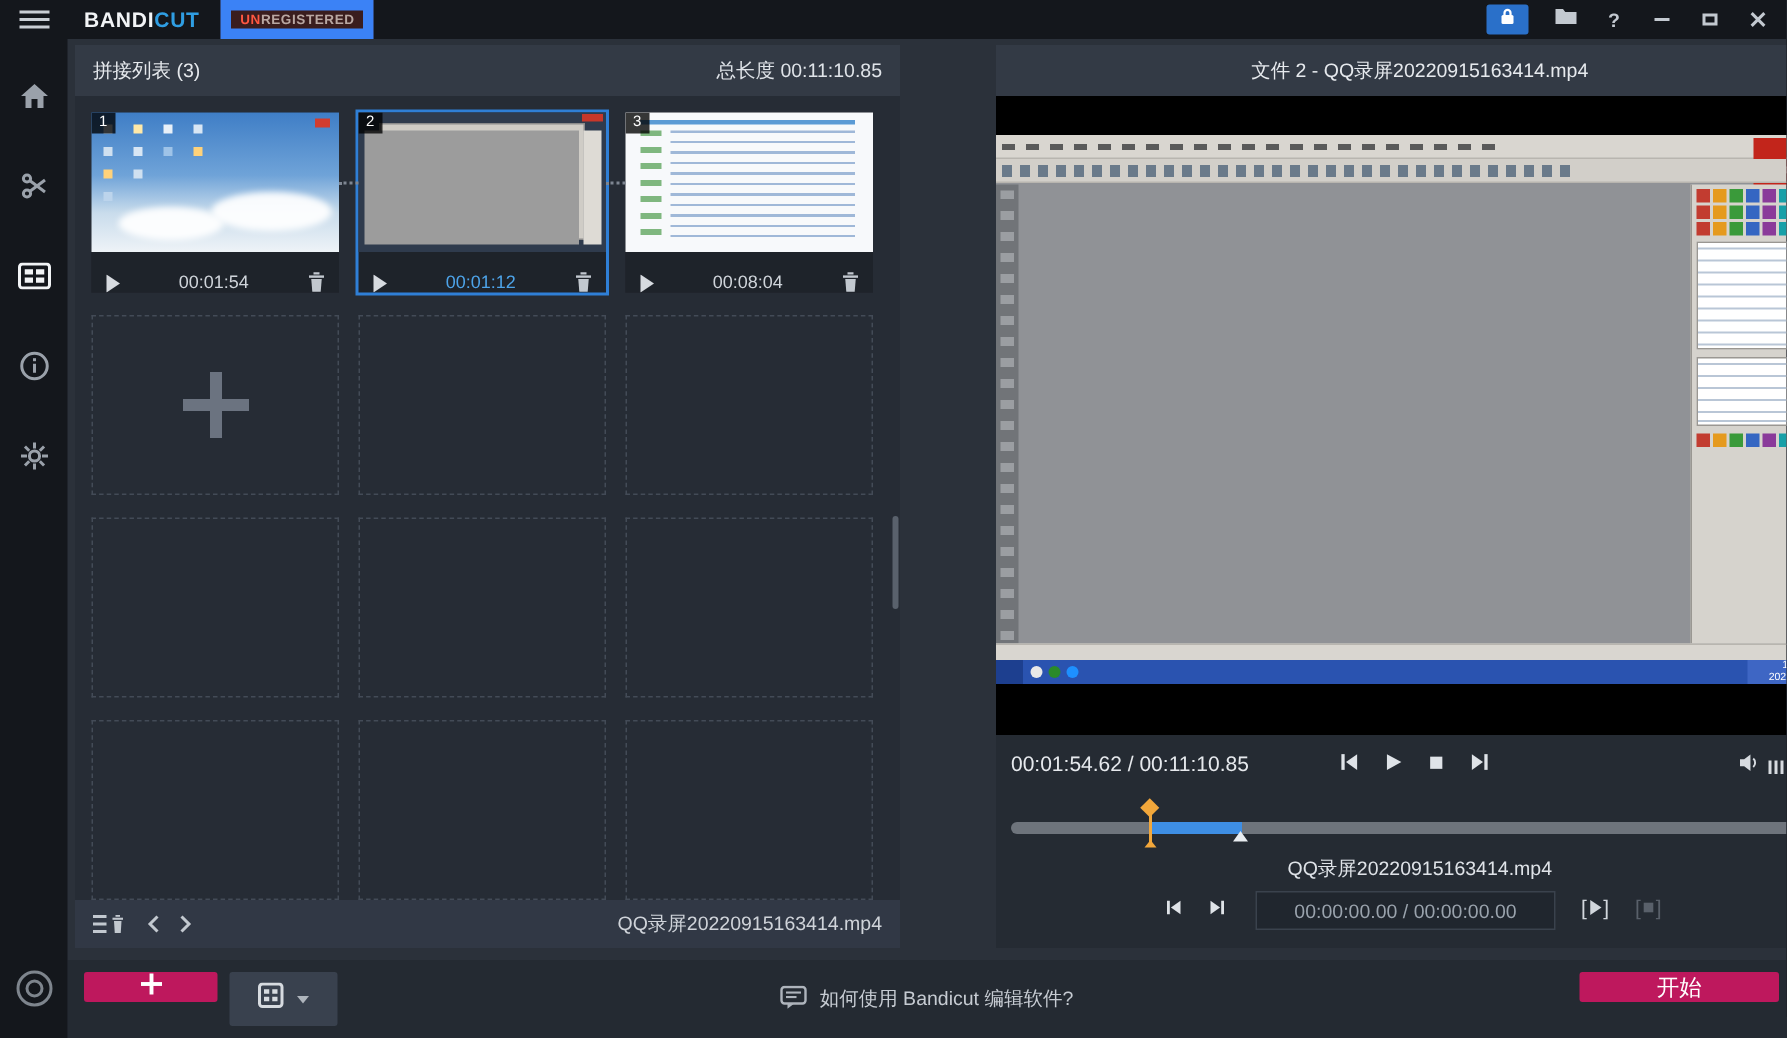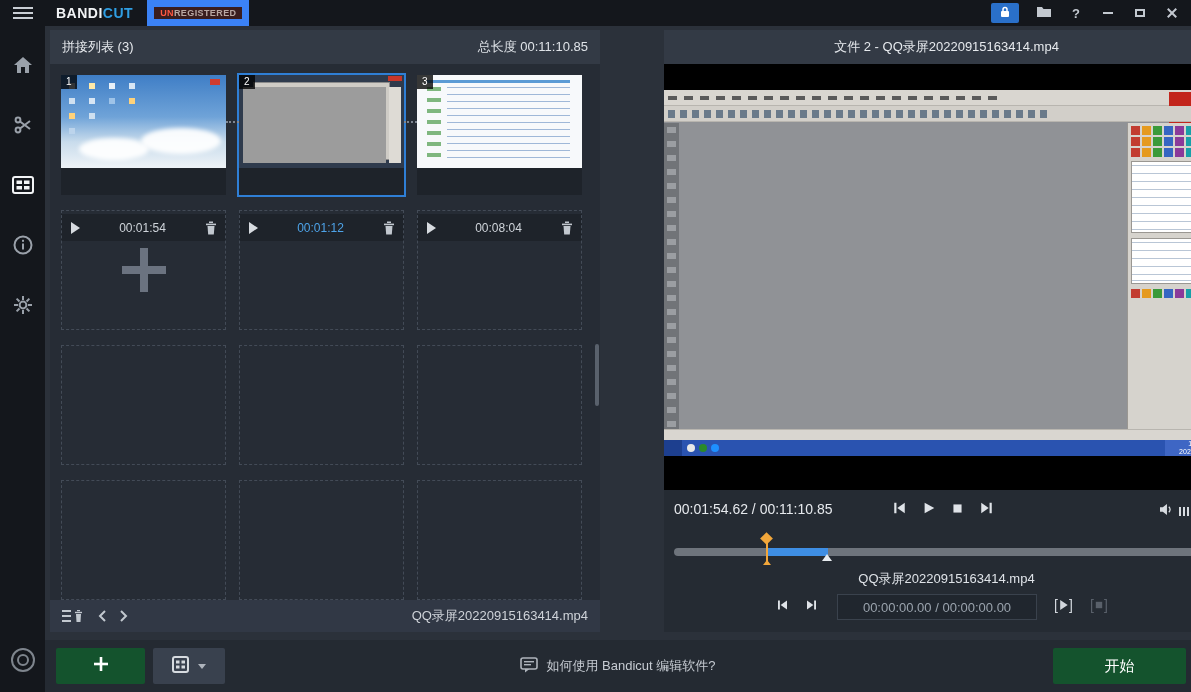--- a/index.html
+++ b/index.html
@@ -42,21 +42,21 @@
   .join-panel { left:50px; width:550px; height:602px; }
   .join-panel .total { margin-left:auto; color:#dfe3e8; }
   .grid-wrap { position:relative; height:536px; overflow:hidden; }
   .grid { display:grid; grid-template-columns:repeat(3,165px); gap:15px 13px; padding:11px; }
   .cell { width:165px; height:120px; position:relative; }
   .cell.empty { border:1px dashed #434b57; }
   .cell.clip { background:#1e232a; }
   .cell.clip.selected { outline:2px solid #2f7fd6; }
   .thumb { position:relative; width:100%; height:93px; overflow:hidden; }
   .clip-num { position:absolute; left:0; top:0; z-index:3; background:rgba(0,0,0,.78); color:#fff; font-size:10px; line-height:14px; padding:0 5px; }
-  .cellbar { height:27px; display:flex; align-items:center; padding:0 9px; background:#1e232a;margin-top:46px; }
+  .cellbar { height:27px; display:flex; align-items:flex-end; padding:0 9px; background:#1e232a; }
   .cb-time { flex:1; text-align:center; color:#cfd4da; font-size:12px; }
   .selected .cb-time { color:#4da3e8; }
   .cb-play, .cb-trash { display:flex; cursor:pointer; }
   .big-plus { position:absolute; left:50%; top:50%; width:44px; height:44px; transform:translate(-50%,-50%); }
   .big-plus::before, .big-plus::after { content:""; position:absolute; background:#6b7380; }
   .big-plus::before { left:18px; top:0; width:8px; height:44px; }
   .big-plus::after { left:0; top:18px; width:44px; height:8px; }
   .connector { position:absolute; width:13px; border-top:2px dotted #7e8692; top:57px; }
   .connector.c1 { left:176px; } .connector.c2 { left:354px; }
   .scroll-thumb { position:absolute; right:1px; top:280px; width:4px; height:62px; background:#59616c; border-radius:2px; }
@@ -140,21 +140,21 @@
   .seg-skips { position:absolute; left:112px; top:7px; display:flex; gap:16px; }
   .seg-timebox { position:absolute; left:173px; top:2px; width:200px; height:26px; background:#20262e; border:1px solid #3a424d; color:#9aa3ad; font-size:13px; display:flex; align-items:center; justify-content:center; }
   .bracket-btn { position:absolute; top:5px; color:#d2d7dd; font-size:14px; cursor:pointer; display:flex; align-items:center; gap:1px; }
   .bracket-btn::before { content:"["; } .bracket-btn::after { content:"]"; }
   .bb-play { left:390px; }
   .bb-dim { left:426px; color:#59606a; }
   .bb-dim svg path, .bb-dim svg rect { fill:#59606a; }
 
   
   .bottombar { position:absolute; left:45px; top:640px; width:1146px; height:52px; background:#242a32;text-align:right; }
-  .btn-blue { position:absolute; top:8px; height:36px; background:#14532d; border-radius:2px; display:flex; align-items:center; justify-content:center; cursor:pointer; }
+  .btn-blue { position:absolute; top:8px; height:20px; background:#be185d; border-radius:2px; display:flex; align-items:center; justify-content:center; cursor:pointer; }
   .add-btn { left:11px; width:89px; }
   .fmt-btn { position:absolute; left:108px; top:8px; width:72px; height:36px; background:#39414e; border-radius:2px; display:flex; align-items:center; justify-content:center; gap:6px; cursor:pointer; }
   .chev-down { width:0; height:0; border-left:4px solid transparent; border-right:4px solid transparent; border-top:5px solid #aeb4bc; }
   .help-center { position:absolute; left:0; right:0; top:0; height:52px; display:flex; align-items:center; justify-content:center; gap:8px; color:#c6cbd2; font-size:13px; pointer-events:none; }
   .start-btn { right:5px; width:133px; color:#fff; font-size:15px; }
 </style>
 </head>
 <body>
 
 <div class="app">

